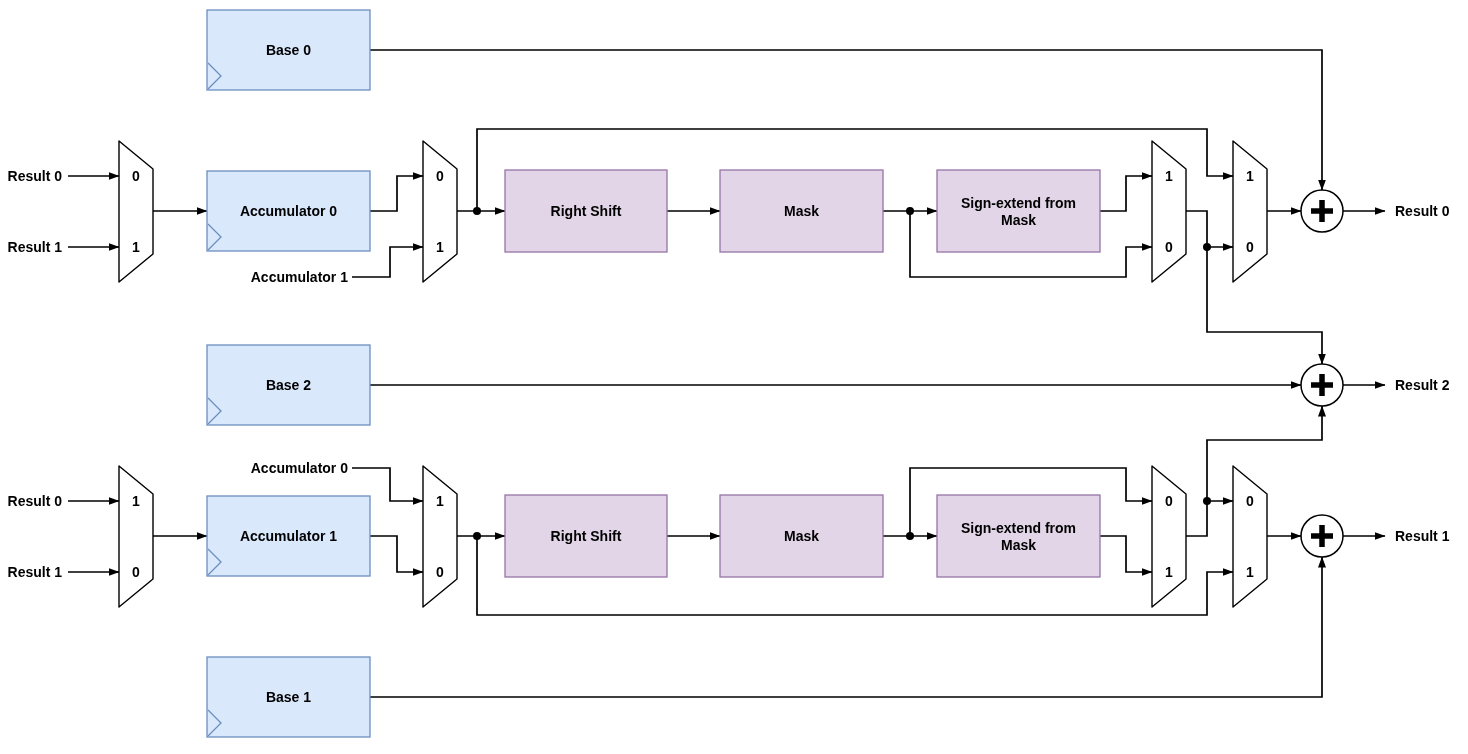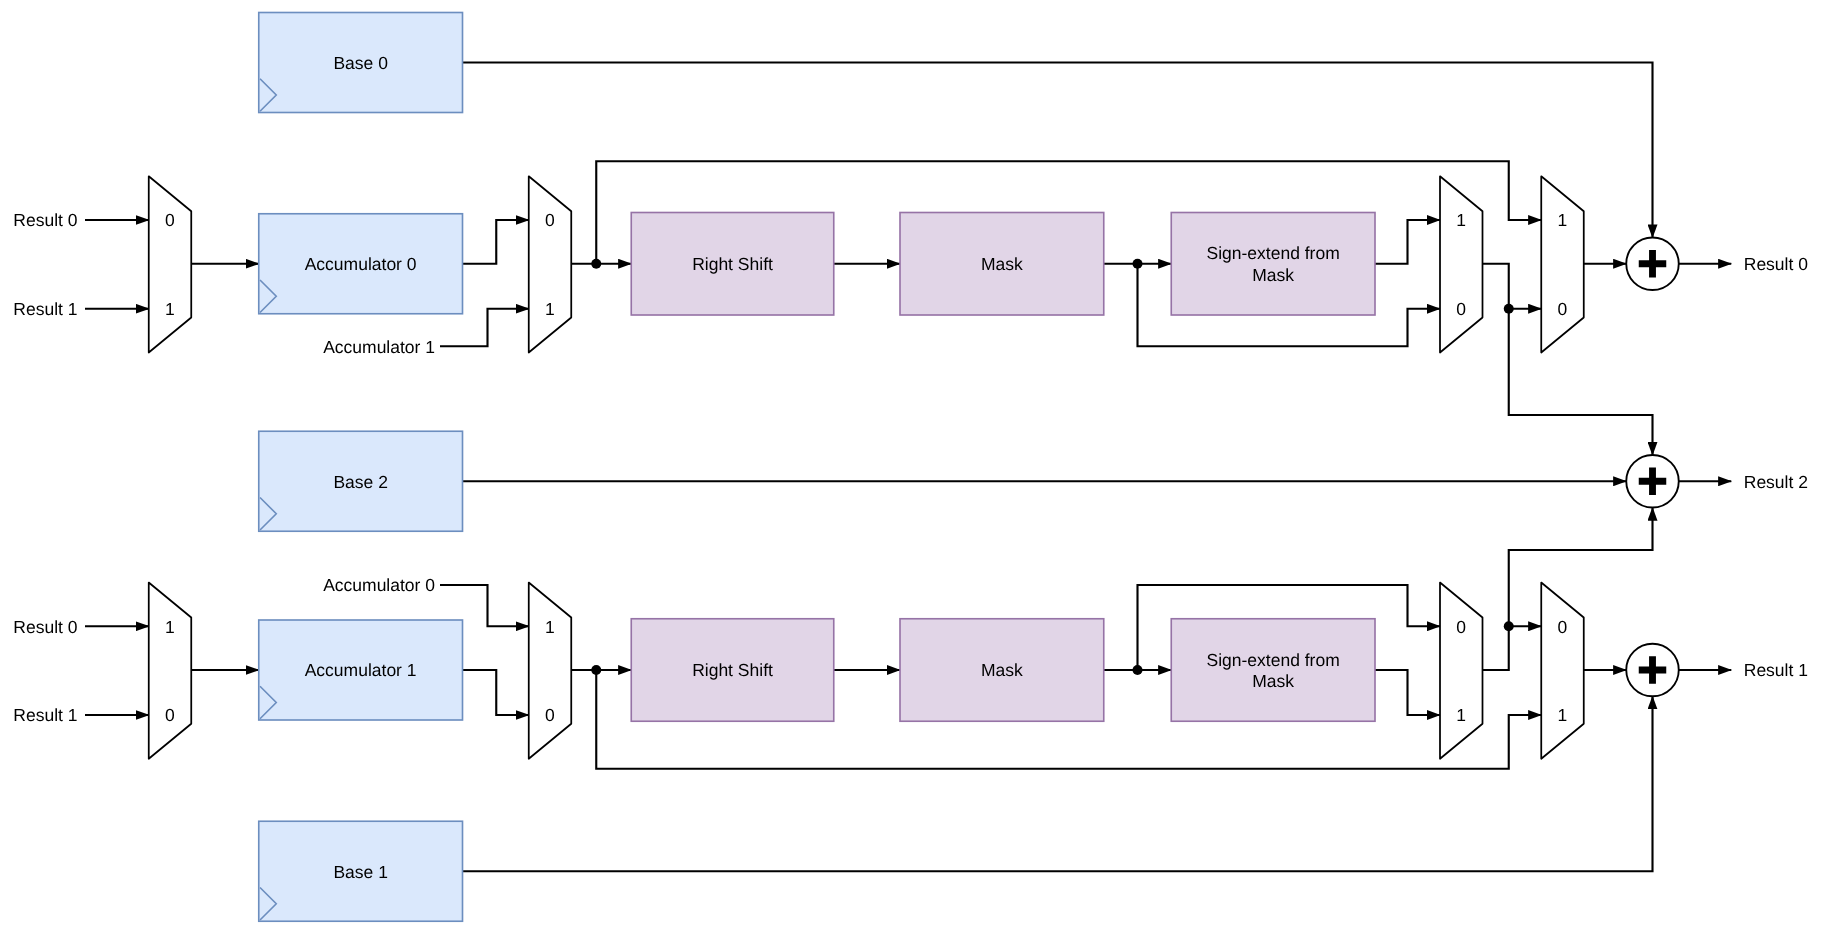--- a/index.html
+++ b/index.html
@@ -1,17 +1,17 @@
 <!DOCTYPE html>
 <html><head>
 <meta charset="utf-8">
 <style>
   html, body { margin: 0; padding: 0; background: #ffffff; }
   body { width: 1468px; height: 754px; overflow: hidden; }
-  #diagram-canvas { width: 1164px; height: 754px; }
+  #diagram-canvas { width: 1164px; height: 754px; font-weight: bold; }
   svg text {
     font-family: "Liberation Sans", "DejaVu Sans", sans-serif;
     fill: #000000;
   }
 </style>
 </head>
 <body>
 
 <div id="diagram-canvas"><svg width="1468" height="754" viewBox="0 0 1468 754" style="background: rgb(255, 255, 255);">
       <defs>

